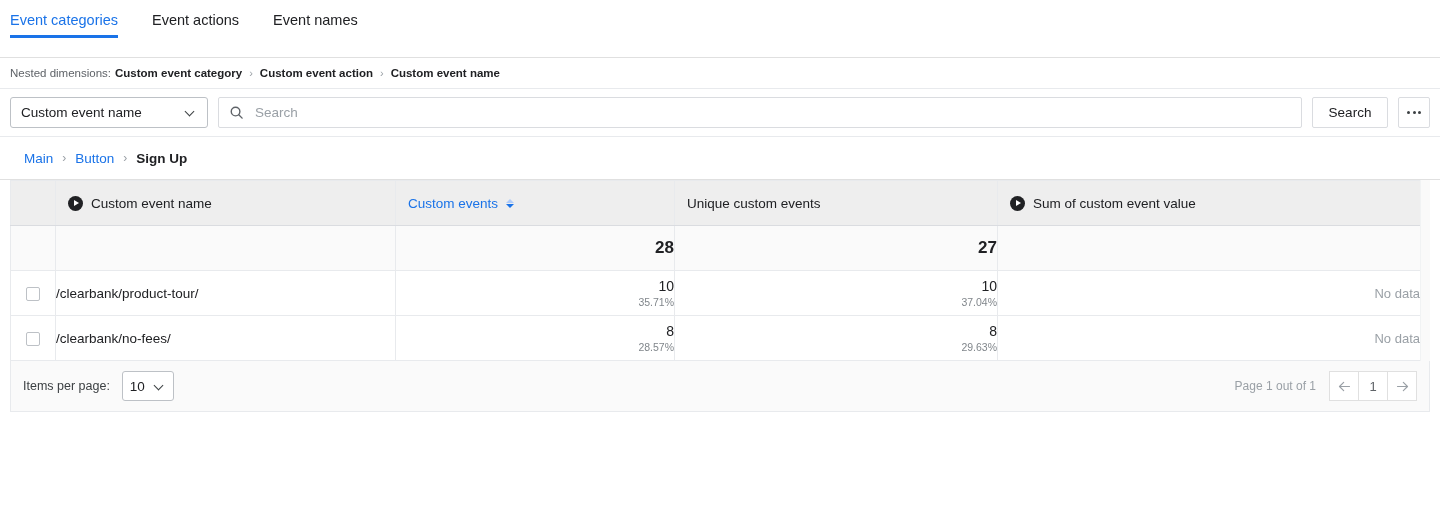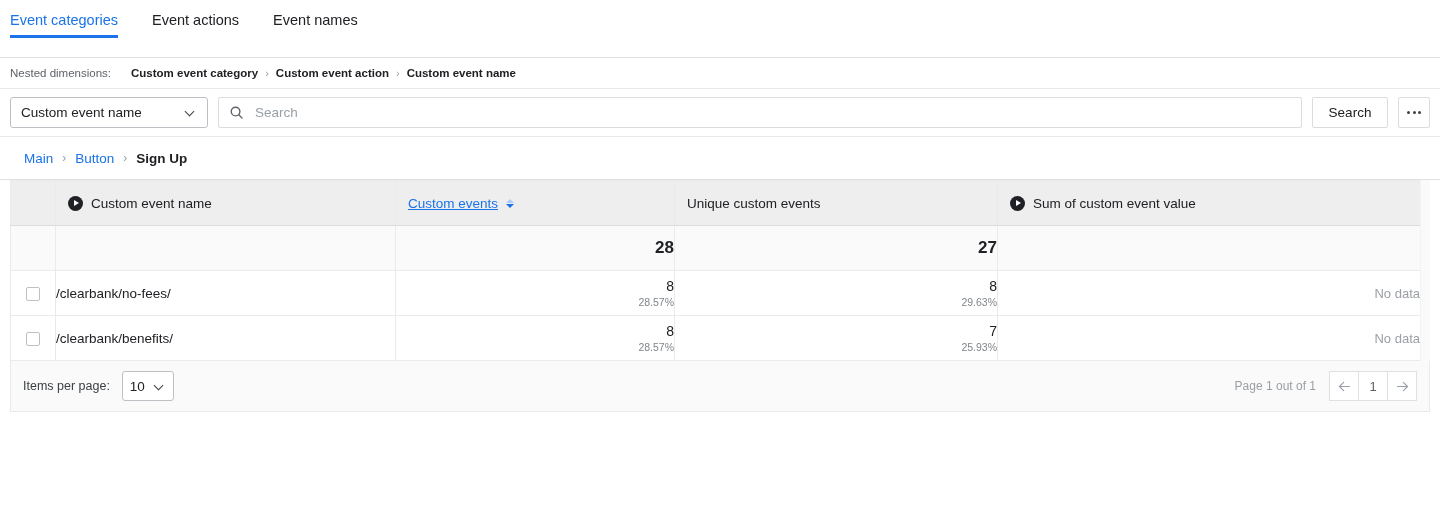--- a/index.html
+++ b/index.html
@@ -59,21 +59,21 @@
   .nested {
     height: 31px;
     display: flex;
     align-items: center;
     padding-left: 10px;
     font-size: 11.5px;
     color: #3c4043;
     background: #ffffff;
     border-bottom: 1px solid #e8eaed;
   }
-  .nested .lbl { color: #5f6368; margin-right: 20px; }
+  .nested .lbl { color: #5f6368; margin-right: 4px; }
   .nested .dim { font-weight: bold; color: #202124; }
   .nested .sep { margin: 0 7px; color: #9aa0a6; font-size: 11px; }
 
   
   .searchrow {
     height: 47px;
     display: flex;
     align-items: center;
     padding: 0 10px;
     gap: 10px;
@@ -201,21 +201,21 @@
     color: #202124;
     border-bottom: 1px solid #dadce0;
   }
   .th-inner {
     display: flex;
     align-items: center;
     gap: 8px;
     padding: 0 12px;
     height: 100%;
   }
-  .th-inner.sortable { color: #1a73e8; cursor: pointer; text-decoration: underline; }
+  .th-inner.sortable { color: #1a73e8; cursor: pointer; }
   .col-check { width: 45px; }
   .col-name  { width: 340px; }
   .col-ce    { width: 279px; }
   .col-uce   { width: 323px; }
   .col-sum   { width: 423px; }
 
   
   .icon-play {
     width: 15px; height: 15px;
     border-radius: 50%;
@@ -493,48 +493,48 @@
     </thead>
     <tbody>
       <tr class="totals">
         <td></td>
         <td></td>
         <td class="cell-num-total">28</td>
         <td class="cell-num-total">27</td>
         <td class="cell-num-total"></td>
       </tr>
 
+      <tr class="datarow">
+        <td class="cell-check"><span class="cbox"></span></td>
+        <td class="cell-name">/clearbank/product-tour/</td>
+        <td class="cell-num">
+          <span class="v">10</span>
+          <span class="p">35.71%</span>
+        </td>
+        <td class="cell-num">
+          <span class="v">10</span>
+          <span class="p">37.04%</span>
+        </td>
+        <td class="cell-nodata">No data</td>
+      </tr>
 
       <tr class="datarow">
         <td class="cell-check"><span class="cbox"></span></td>
         <td class="cell-name">/clearbank/no-fees/</td>
         <td class="cell-num">
           <span class="v">8</span>
           <span class="p">28.57%</span>
         </td>
         <td class="cell-num">
           <span class="v">8</span>
           <span class="p">29.63%</span>
         </td>
         <td class="cell-nodata">No data</td>
       </tr>
 
-      <tr class="datarow">
-        <td class="cell-check"><span class="cbox"></span></td>
-        <td class="cell-name">/clearbank/benefits/</td>
-        <td class="cell-num">
-          <span class="v">8</span>
-          <span class="p">28.57%</span>
-        </td>
-        <td class="cell-num">
-          <span class="v">7</span>
-          <span class="p">25.93%</span>
-        </td>
-        <td class="cell-nodata">No data</td>
-      </tr>
 
     </tbody>
   </table>
   <div class="scroll-strip"></div>
 </div>
 
 <div class="footer">
   <span class="ipp-label">Items per page:</span>
   <div class="ipp-select">
     <span>10</span>

